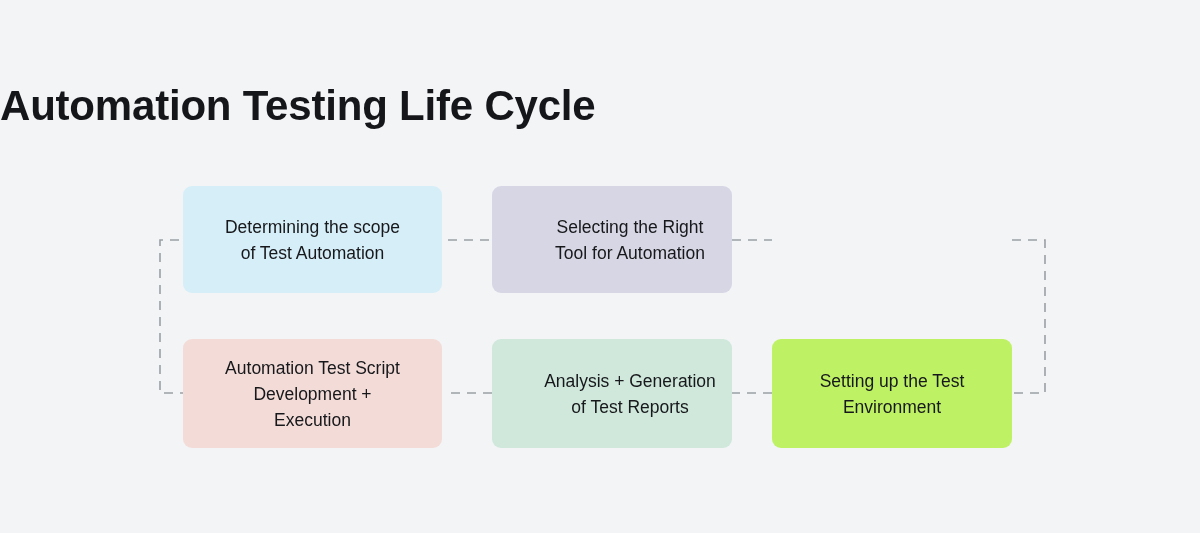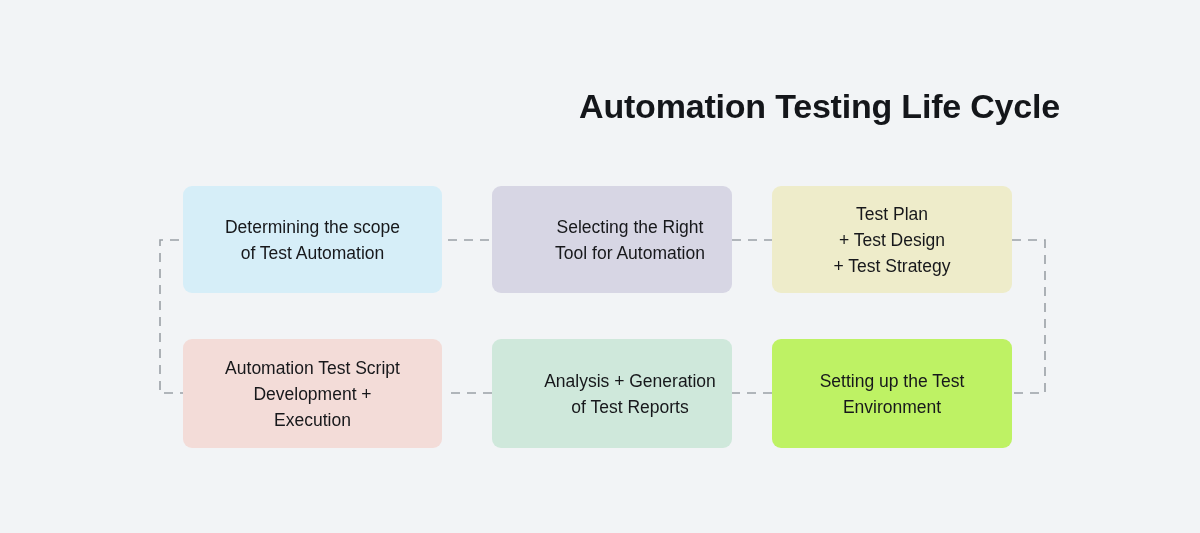--- a/index.html
+++ b/index.html
@@ -19,22 +19,22 @@
     width: 1200px;
     height: 533px;
   }
 
   
   .page-title {
     position: absolute;
     left: 0;
     top: 83px;
     width: 1060px;
-    text-align: right;
-    font-size: 34px;
+    text-align: left;
+    font-size: 42px;
     font-weight: bold;
     color: #14161a;
     letter-spacing: -0.2px;
     line-height: 46px;
   }
 
   
   .connectors {
     position: absolute;
     left: 0;
@@ -97,25 +97,20 @@
   <div class="stage col-1 row-1" style="background:#d6eef8">
     <span class="stage-text">Determining the scope
 of Test Automation</span>
   </div>
 
   <div class="stage col-2 row-1" style="background:#d7d6e4">
     <span class="stage-text">Selecting the Right
 Tool for Automation</span>
   </div>
 
-  <div class="stage col-3 row-1" style="background:#eeecca">
-    <span class="stage-text">Test Plan
-+ Test Design
-+ Test Strategy</span>
-  </div>
 
   <div class="stage col-2 row-2" style="background:#cfe8db">
     <span class="stage-text">Analysis + Generation
 of Test Reports</span>
   </div>
 
   <div class="stage col-1 row-2" style="background:#f3dcd8">
     <span class="stage-text">Automation Test Script
 Development +
 Execution</span>

